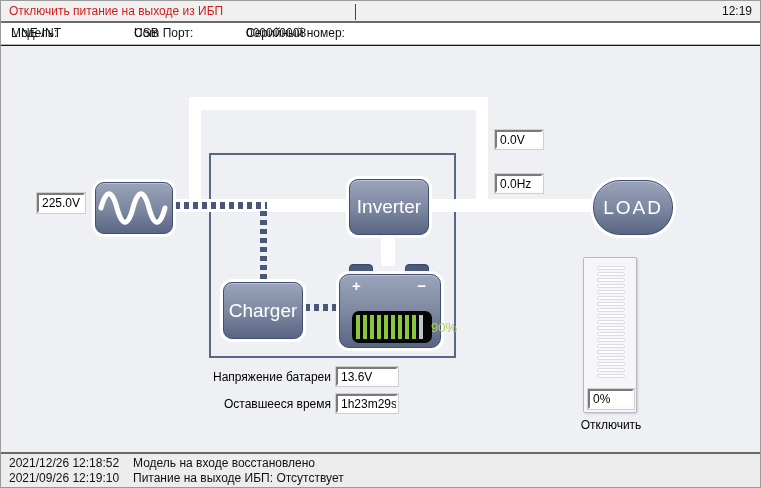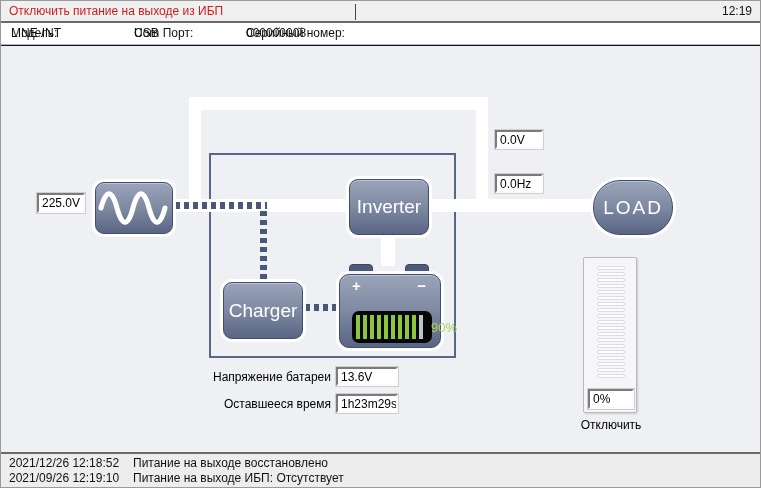--- a/index.html
+++ b/index.html
@@ -200,17 +200,17 @@
           <div class="gauge-seg"></div>
           <div class="gauge-seg"></div>
         </div>
       <div class="sunken fld-load">0%</div>
     </div>
     <div class="lbl lbl-load">Отключить</div>
 
   </div>
 
   <div class="log">
-      <div class="log-row"><span class="log-time">2021/12/26 12:18:52</span><span>Питание на выходе восстановлено</span></div>
+      <div class="log-row"><span class="log-time">2021/12/26 12:18:52</span><span>Модель на входе восстановлено</span></div>
       <div class="log-row"><span class="log-time">2021/09/26 12:19:10</span><span>Питание на выходе ИБП: Отсутствует</span></div>
     </div>
 
 </div>
 
 </body></html>

